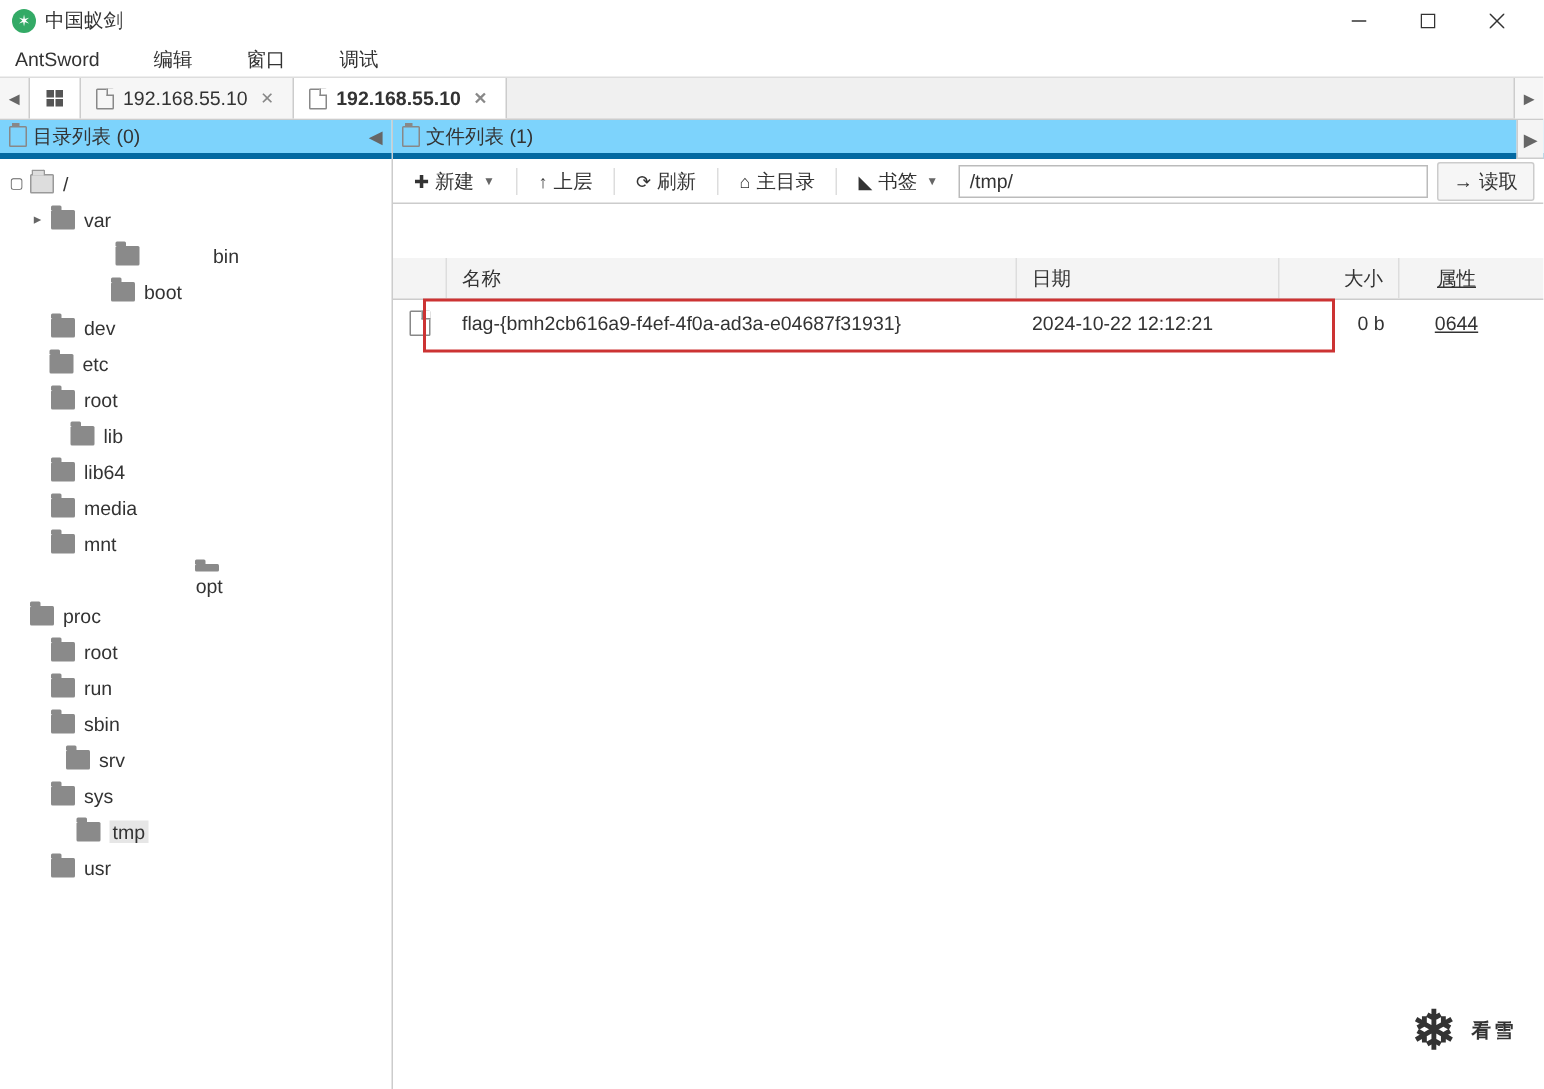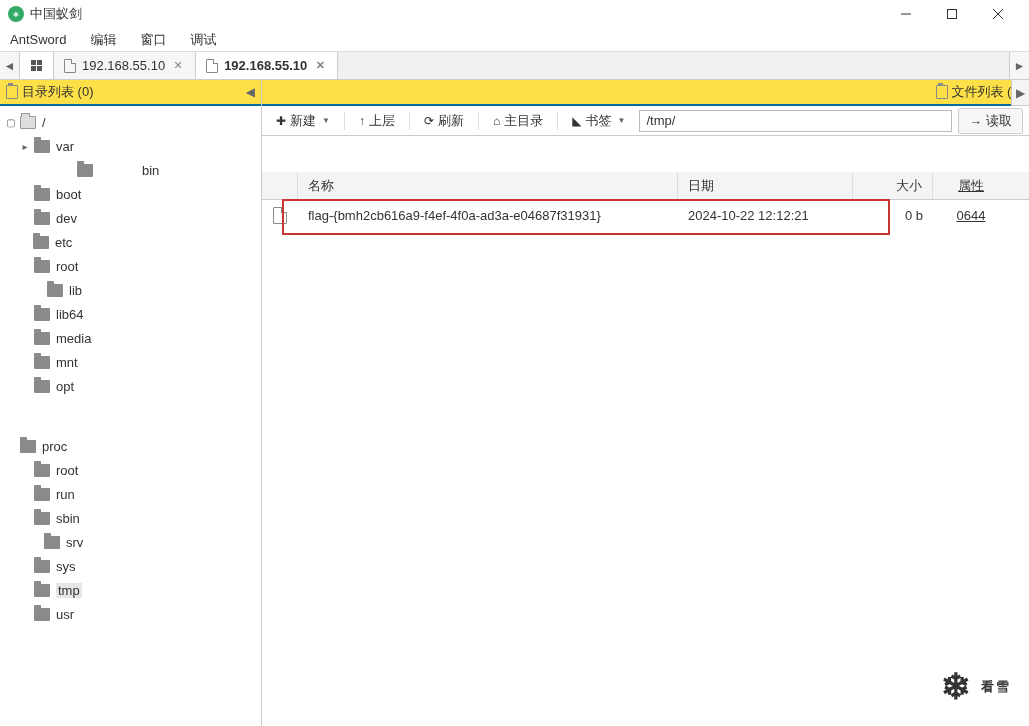--- a/index.html
+++ b/index.html
@@ -7,21 +7,21 @@
 
 
 .titlebar { height:28px; display:flex; align-items:center; padding:0 8px; background:#fff; }
 .titlebar .app-icon { width:16px; height:16px; border-radius:50%; background:#3a6; margin-right:6px; display:flex; align-items:center; justify-content:center; color:#fff; font-size:10px; }
 .titlebar .title { flex:1; }
 .win-controls { display:flex; gap:0; }
 .win-btn { width:46px; height:28px; display:flex; align-items:center; justify-content:center; font-size:14px; }
 .win-btn svg { width:10px; height:10px; }
 
 
-.menubar { height:24px; display:flex; align-items:center; padding:0 6px; gap:16px; border-bottom:1px solid #ddd; }
+.menubar { height:24px; display:flex; align-items:center; padding:0 6px; gap:28px; border-bottom:1px solid #ddd; }
 .menubar .menu-item { padding:2px 4px; cursor:pointer; }
 
 
 .tabstrip { height:28px; background:#f0f0f0; border-bottom:1px solid #ccc; display:flex; align-items:stretch; }
 .tabstrip .navbtn { width:20px; display:flex; align-items:center; justify-content:center; border-right:1px solid #ccc; background:#f6f6f6; font-size:12px; color:#666; }
 .tabstrip .navbtn.last { border-left:1px solid #ccc; border-right:none; margin-left:auto; }
 .tabstrip .homebtn { width:34px; display:flex; align-items:center; justify-content:center; border-right:1px solid #ccc; background:#fff; }
 .grid-icon { display:grid; grid-template-columns:5px 5px; grid-template-rows:5px 5px; gap:1px; }
 .grid-icon div { background:#555; }
 .tab { display:flex; align-items:center; gap:6px; padding:0 10px; border-right:1px solid #ccc; background:#f6f6f6; }
@@ -29,21 +29,21 @@
 .tab .doc-ic { width:12px; height:14px; border:1px solid #888; border-radius:1px; position:relative; }
 .tab .doc-ic::after { content:''; position:absolute; top:-1px; right:-1px; width:4px; height:4px; background:#f6f6f6; border-left:1px solid #888; border-bottom:1px solid #888; }
 .tab.active .doc-ic::after { background:#fff; }
 .tab .close { width:14px; height:14px; border-radius:50%; display:flex; align-items:center; justify-content:center; font-size:11px; color:#888; }
 
 
 .main { display:flex; height:calc(726px - 28px - 24px - 28px); }
 .left { width:262px; border-right:1px solid #ccc; display:flex; flex-direction:column; }
 .right { flex:1; display:flex; flex-direction:column; position:relative; }
 
-.pane-head { height:26px; background:#fde047; border-bottom:2px solid #0369a1; display:flex; align-items:center; padding:0 6px; gap:4px;justify-content:flex-end; }
+.pane-head { height:26px; background:#7dd3fc; border-bottom:4px solid #0369a1; display:flex; align-items:center; padding:0 6px; gap:4px; }
 .pane-head .collapse { margin-left:auto; font-size:12px; color:#666; }
 .fold-ic { width:12px; height:14px; border:1px solid #888; border-radius:1px; display:inline-block; position:relative; }
 .fold-ic::before { content:''; position:absolute; top:-3px; left:1px; width:5px; height:2px; background:#888; }
 
 
 .tree { flex:1; overflow:auto; padding:4px 0; }
 .tree-row { display:flex; align-items:center; height:24px; padding-left:4px; gap:2px; }
 .tree-row.sel .lbl { background:#e6e6e6; padding:0 2px; }
 .tw { width:14px; text-align:center; color:#666; font-size:10px; }
 .folder-ic { width:16px; height:13px; background:#8a8a8a; border-radius:1px; position:relative; margin-right:4px; }
@@ -157,21 +157,21 @@
           <div class="tree-row" style="padding-left: 18px;">
             <span class="tw">▸</span>
             <span class="folder-ic"></span>
             <span class="lbl">var</span>
           </div>
           <div class="tree-row" style="padding-left: 18px; gap: 45px;">
             <span class="tw"></span>
             <span class="folder-ic"></span>
             <span class="lbl">bin</span>
           </div>
-          <div class="tree-row" style="padding-left: 18px;">
+          <div class="tree-row" style="padding-left: 18px; margin-left: 40px;">
             <span class="tw"></span>
             <span class="folder-ic"></span>
             <span class="lbl">boot</span>
           </div>
           <div class="tree-row" style="padding-left: 18px;">
             <span class="tw"></span>
             <span class="folder-ic"></span>
             <span class="lbl">dev</span>
           </div>
           <div class="tree-row" style="padding-left: 17px;">
@@ -197,26 +197,26 @@
           <div class="tree-row" style="padding-left: 18px;">
             <span class="tw"></span>
             <span class="folder-ic"></span>
             <span class="lbl">media</span>
           </div>
           <div class="tree-row" style="padding-left: 18px;">
             <span class="tw"></span>
             <span class="folder-ic"></span>
             <span class="lbl">mnt</span>
           </div>
-          <div class="tree-row" style="padding-left: 18px;">
+          <div class="tree-row" style="padding-left: 18px; flex-direction: column;">
             <span class="tw"></span>
             <span class="folder-ic"></span>
             <span class="lbl">opt</span>
           </div>
-          <div class="tree-row" style=" margin-top: 36px;">
+          <div class="tree-row" style="">
             <span class="tw"></span>
             <span class="folder-ic"></span>
             <span class="lbl">proc</span>
           </div>
           <div class="tree-row" style="padding-left: 18px;">
             <span class="tw"></span>
             <span class="folder-ic"></span>
             <span class="lbl">root</span>
           </div>
           <div class="tree-row" style="padding-left: 18px;">
@@ -232,21 +232,21 @@
           <div class="tree-row" style="padding-left: 28px;">
             <span class="tw"></span>
             <span class="folder-ic"></span>
             <span class="lbl">srv</span>
           </div>
           <div class="tree-row" style="padding-left: 18px;">
             <span class="tw"></span>
             <span class="folder-ic"></span>
             <span class="lbl">sys</span>
           </div>
-          <div class="tree-row sel" style="padding-left: 18px;">
+          <div class="tree-row sel" style="padding-left: 18px; margin-left: 17px;">
             <span class="tw"></span>
             <span class="folder-ic"></span>
             <span class="lbl">tmp</span>
           </div>
           <div class="tree-row" style="padding-left: 18px;">
             <span class="tw"></span>
             <span class="folder-ic"></span>
             <span class="lbl">usr</span>
           </div>
         </div>

